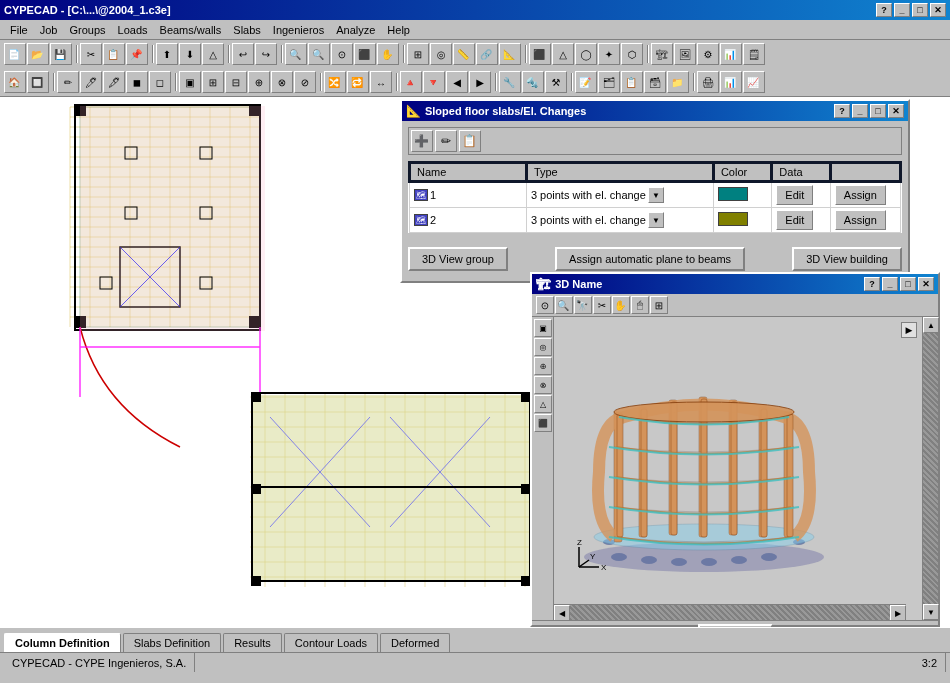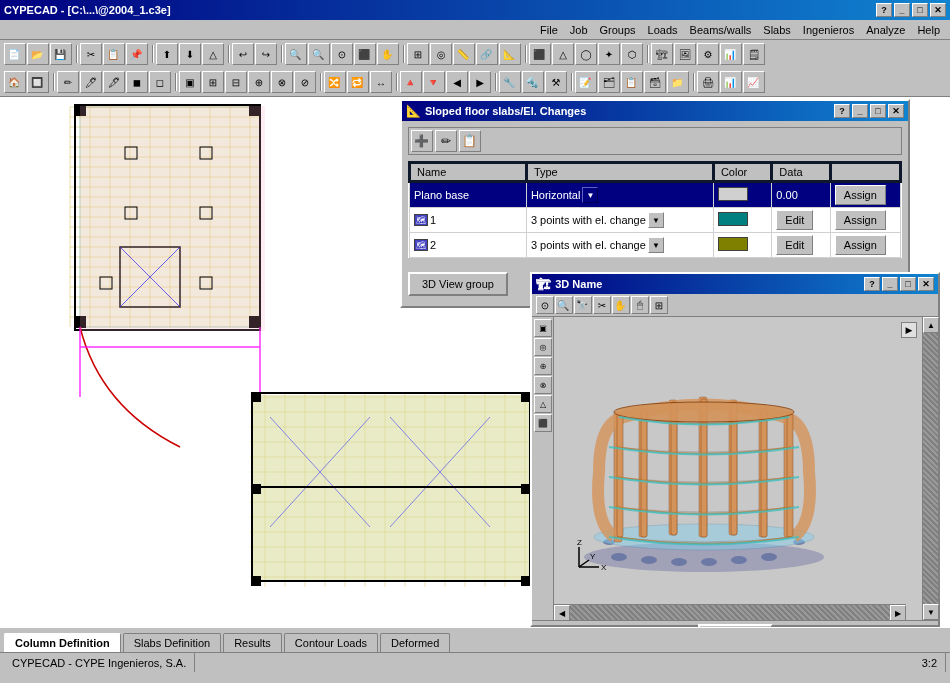--- a/index.html
+++ b/index.html
@@ -43,21 +43,20 @@
     }
 
     
     .menu-bar {
       background: #c0c0c0;
       height: 20px;
       display: flex;
       align-items: center;
       padding: 0 4px;
       border-bottom: 1px solid #808080;
-      justify-content: flex-end;
     }
     .menu-item {
       padding: 2px 6px;
       font-size: 11px;
       cursor: pointer;
     }
 
     
     .toolbar-area {
       background: #c0c0c0;
@@ -621,40 +620,20 @@
           <tr>
             <th style="width:100px;">Name</th>
             <th style="width:160px;">Type</th>
             <th style="width:50px;">Color</th>
             <th style="width:50px;">Data</th>
             <th style="width:60px;"></th>
           </tr>
         </thead>
         <tbody>
 
-          <tr class="row-selected">
-            <td style="color:white; background:#000080; padding: 2px 4px;">
-              <span>Plano base</span>
-            </td>
-            <td style="background:#000080; color:white;">
-              <div style="display:flex; align-items:center; gap:2px;">
-                <span>Horizontal</span>
-                <div class="dropdown-arrow" style="background:#000080; border-color:#6060c0 #000050 #000050 #6060c0; color:white;">▼</div>
-              </div>
-            </td>
-            <td style="background:#000080; color:white;">
-              <div class="color-swatch" style="background:#d0d0d0;"></div>
-            </td>
-            <td style="background:#000080; color:white;">
-              <span>0.00</span>
-            </td>
-            <td style="background:#000080;">
-              <button class="btn-small">Assign</button>
-            </td>
-          </tr>
 
           <tr>
             <td>
               <div style="display:flex; align-items:center; gap:2px;">
                 <span style="display:inline-block; width:14px; height:12px; background:#4040c0; border:1px solid #404040; font-size:8px; color:white; text-align:center; line-height:12px;">🗺</span>
                 <span>1</span>
               </div>
             </td>
             <td>
               <div style="display:flex; align-items:center; gap:2px;">

